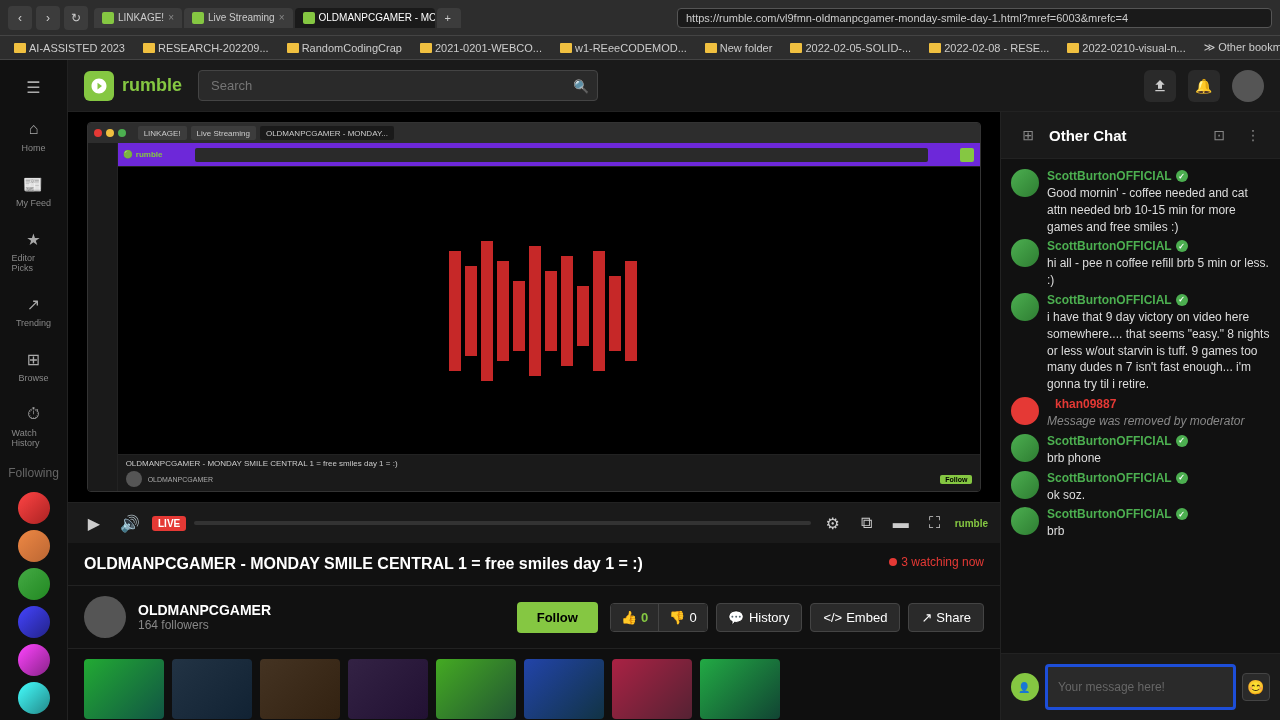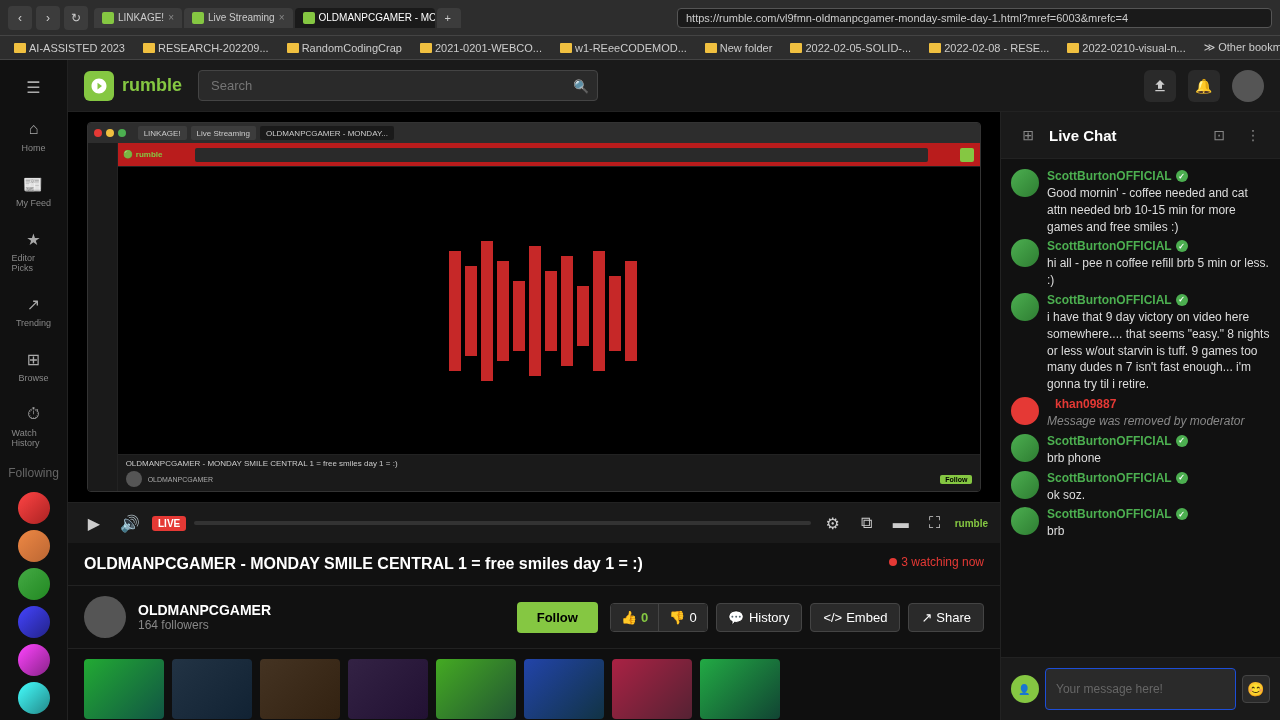--- a/index.html
+++ b/index.html
@@ -45,21 +45,21 @@
     .video-player-wrapper { position: relative; background: #000; flex-shrink: 0; }
     .video-player { width: 100%; height: 390px; background: #000; position: relative; overflow: hidden; }
 
     
     .nested-browser { width: 92%; height: 88%; background: #1a1a1a; border-radius: 4px; overflow: hidden; border: 1px solid #333; }
     .nested-browser-bar { background: #2d2d2d; height: 20px; display: flex; align-items: center; padding: 0 6px; gap: 4px; }
     .nested-tab { background: #3c3c3c; height: 14px; padding: 0 6px; border-radius: 2px; font-size: 8px; color: #ccc; display: flex; align-items: center; }
     .nested-content { background: #111; height: calc(100% - 20px); display: flex; }
     .nested-sidebar-small { width: 30px; background: #1a1a1a; border-right: 1px solid #222; }
     .nested-main { flex: 1; display: flex; flex-direction: column; }
-    .nested-rumble-header { height: 24px; background: #b91c1c; border-bottom: 1px solid #222; display: flex; align-items: center; padding: 8px 6px; gap: 24px; }
+    .nested-rumble-header { height: 24px; background: #6d28d9; border-bottom: 1px solid #222; display: flex; align-items: center; padding: 8px 6px; gap: 24px; }
     .nested-logo-small { font-size: 8px; color: #85c742; font-weight: bold; }
     .nested-video-area { flex: 1; background: #000; display: flex; align-items: center; justify-content: center; }
 
     
     .video-controls { background: #1a1a1a; padding: 6px 12px; display: flex; align-items: center; gap: 8px; height: 44px; border-top: 1px solid #222; }
     .control-btn { background: none; border: none; color: #ccc; cursor: pointer; font-size: 16px; width: 28px; height: 28px; display: flex; align-items: center; justify-content: center; }
     .live-badge { background: #e53935; color: #fff; font-size: 10px; padding: 2px 6px; border-radius: 3px; font-weight: bold; }
     .progress-bar { flex: 1; height: 4px; background: #333; border-radius: 2px; }
     .progress-fill { height: 100%; background: #85c742; border-radius: 2px; width: 0%; }
     .control-right { display: flex; align-items: center; gap: 6px; margin-left: auto; }
@@ -97,21 +97,21 @@
     .chat-messages { flex: 1; overflow-y: auto; padding: 10px; display: flex; flex-direction: column; gap: 4px; }
     .chat-msg { display: flex; gap: 8px; }
     .chat-avatar { width: 28px; height: 28px; background: #555; border-radius: 50%; flex-shrink: 0; }
     .chat-msg-content { flex: 1; }
     .chat-username { font-weight: bold; font-size: 12px; color: #4caf50; display: flex; align-items: center; gap: 4px; }
     .chat-verified { width: 12px; height: 12px; background: #4caf50; border-radius: 50%; display: inline-flex; align-items: center; justify-content: center; color: #fff; font-size: 8px; }
     .chat-text { font-size: 12px; color: #ddd; margin-top: 2px; line-height: 1.4; }
     .chat-text.removed { color: #888; font-style: italic; }
     .chat-username.mod { color: #e53935; padding-left: 8px; }
     .chat-input-area { padding: 10px; border-top: 1px solid #222; display: flex; align-items: center; gap: 6px; background: #1a1a1a; flex-shrink: 0; }
-    .chat-input { flex: 1; background: #2a2a2a; border: 1px solid #1d4ed8; color: #fff; padding: 13px 10px; border-radius: 4px; font-size: 12px; }
+    .chat-input { flex: 1; background: #2a2a2a; border: 3px solid #1d4ed8; color: #fff; padding: 13px 10px; border-radius: 4px; font-size: 12px; }
     .chat-input::placeholder { color: #666; }
     .chat-send-btn { width: 28px; height: 28px; background: #2a2a2a; border: 1px solid #444; color: #888; border-radius: 4px; cursor: pointer; display: flex; align-items: center; justify-content: center; font-size: 14px; }
     .chat-avatar-small { width: 28px; height: 28px; background: #85c742; border-radius: 50%; flex-shrink: 0; display: flex; align-items: center; justify-content: center; font-size: 10px; color: #000; }
 
     
     .red-dot { width: 8px; height: 8px; background: #e53935; border-radius: 50%; display: inline-block; }
 
     
     ::-webkit-scrollbar { width: 4px; }
     ::-webkit-scrollbar-track { background: #111; }
@@ -402,21 +402,21 @@
           <div class="scroll-thumb">
             <div class="scroll-thumb-img" style="background:linear-gradient(135deg,#2a4,#143);"></div>
           </div>
         </div>
 
       </div>
 
       <div class="chat-panel">
         <div class="chat-header">
           <div class="chat-icon-btn">⊞</div>
-          <span class="chat-title">Live Chat</span>
+          <span class="chat-title">Other Chat</span>
           <div class="chat-icon-btn">⊡</div>
           <div class="chat-icon-btn">⋮</div>
         </div>
 
         <div class="chat-messages">
 
           <div class="chat-msg">
             <div class="chat-avatar" style="background:linear-gradient(135deg,#4caf50,#2e7d32);"></div>
             <div class="chat-msg-content">
               <div class="chat-username">

